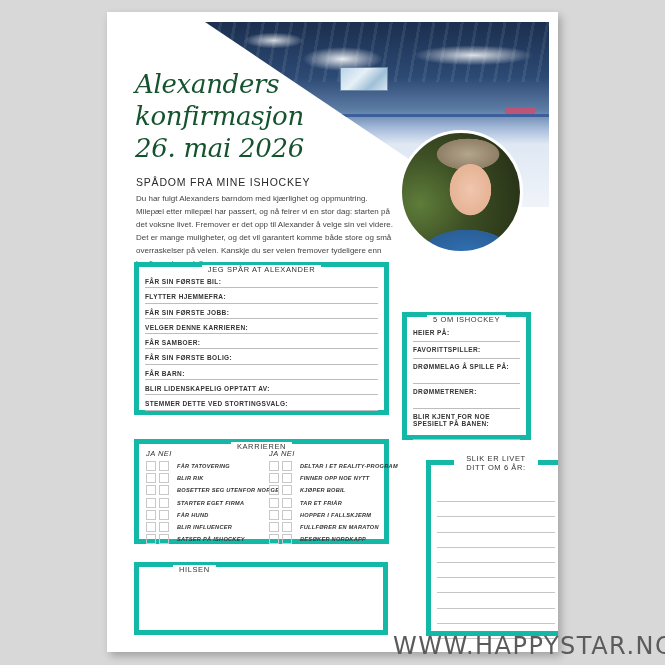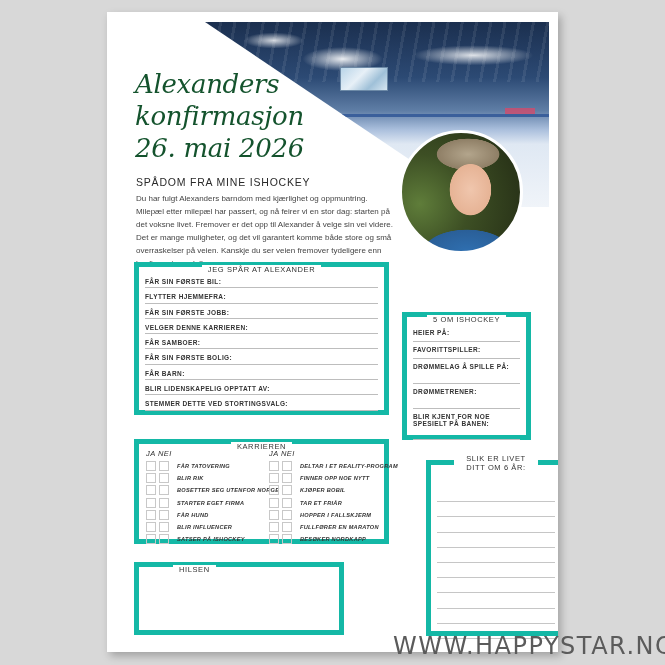--- a/index.html
+++ b/index.html
@@ -79,21 +79,21 @@
   .lyn .cb { width: 10px; height: 10px; border: 1px solid #c8c8c8; margin-right: 3px; flex: 0 0 auto; }
   .lyn .lbl { font-size: 5.6px; letter-spacing: 0.3px; color: #333; font-weight: bold; margin-left: 5px; white-space: nowrap; }
   .hockey { left: 295px; top: 300px; width: 129px; height: 128px; }
   .hockey .rows { position: absolute; top: 8px; left: 6px; right: 6px; }
   .hockey .row { border-bottom: 1px solid #bdbdbd; font-size: 6.5px; letter-spacing: 0.4px; color: #333; font-weight: bold; padding-top: 4px; }
   .future { left: 295px; top: 448px; width: 140px; height: 176px; margin-left: 24px; }
   .future .box-legend { top: -10px; }
   .future .box-legend span { display: inline-block; line-height: 8.5px; }
   .future .lines { position: absolute; top: 22px; left: 6px; right: 6px; }
   .future .ln { height: 15.2px; border-bottom: 1px solid #c6c6c6; }
-  .hilsen { left: 27px; top: 550px; width: 210px; height: 73px; }
+  .hilsen { left: 27px; top: 550px; width: 254px; height: 73px; }
   .hilsen .box-legend { text-align: left; padding-left: 34px; }
   .watermark {
     position: absolute; left: 393px; top: 632px; font-size: 24px; letter-spacing: 1.5px; color: #5b5b5b;
     font-family: "DejaVu Sans", sans-serif; font-weight: normal; white-space: nowrap;
   }
 </style>
 </head>
 <body>
 
 <div class="page">

